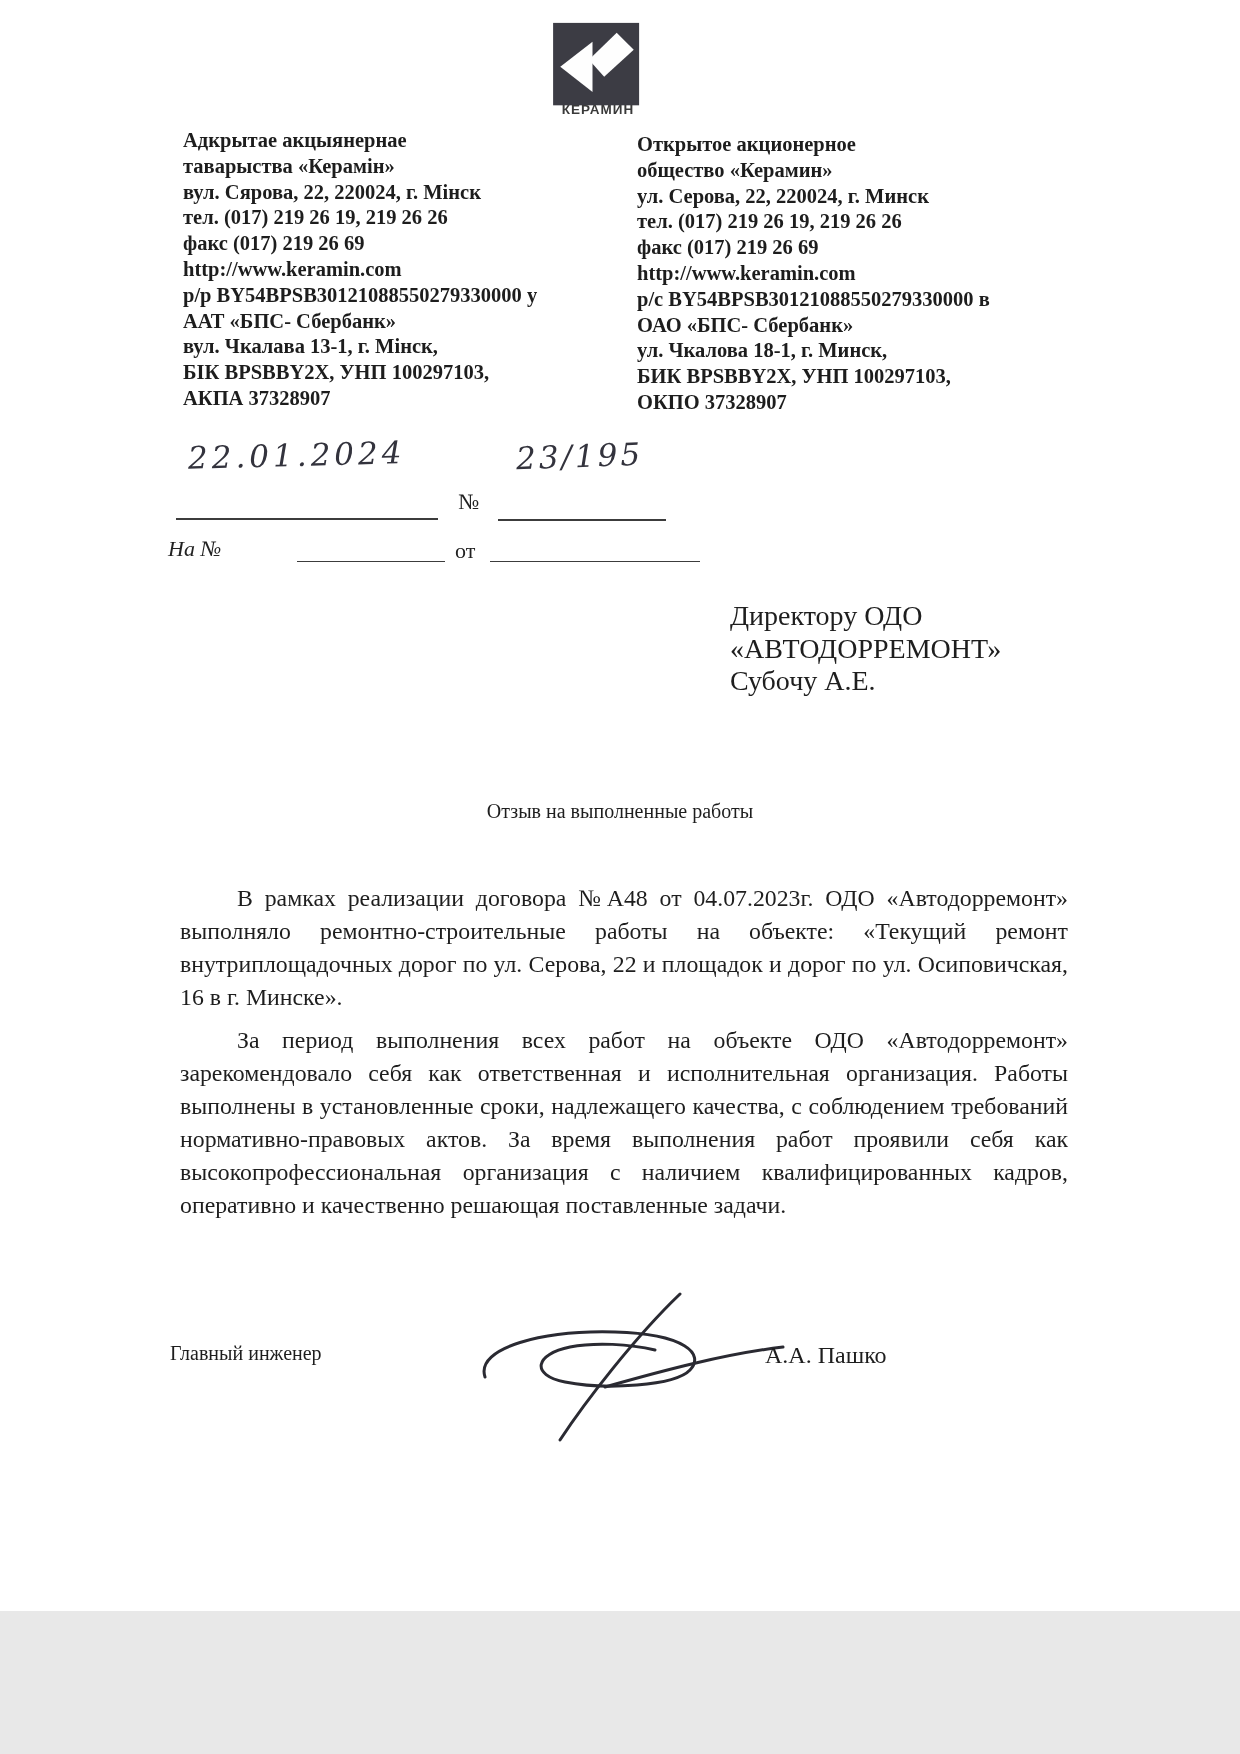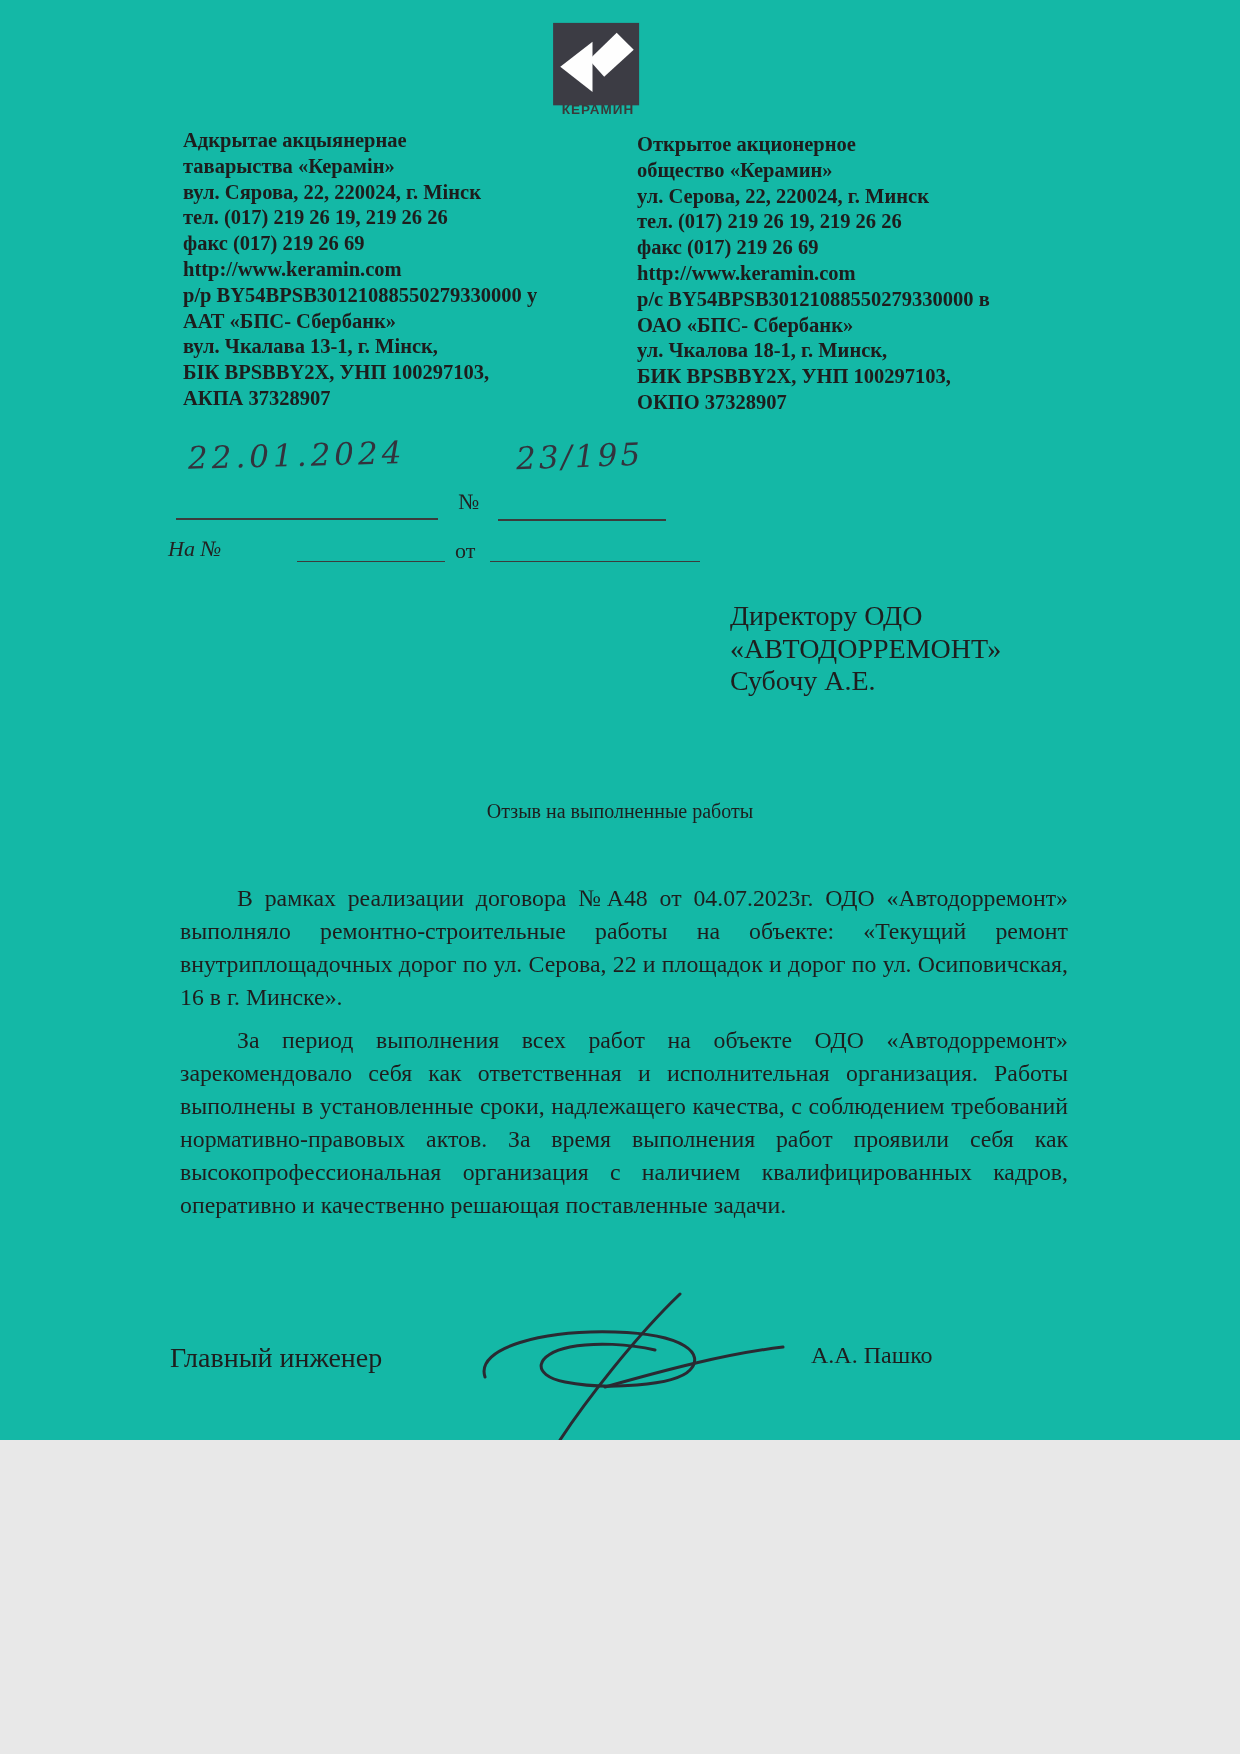--- a/index.html
+++ b/index.html
@@ -1,18 +1,18 @@
 <!DOCTYPE html>
 <html><head>
 <meta charset="utf-8">
 <style>
   html,body{margin:0;padding:0;background:#e8e8e8;}
   .page{
-    position:relative;width:1240px;height:1440px;margin:0 auto;
-    background:#14b8a6;font-family:"Liberation Serif", serif;color:#1e1e1e;
+    position:relative;width:1240px;height:1611px;margin:0 auto;
+    background:#ffffff;font-family:"Liberation Serif", serif;color:#1e1e1e;
     overflow:hidden;
   }
   
   .logo-box{position:absolute;left:552px;top:22px;width:90px;height:86px;}
   .logo-caption{
     position:absolute;left:528px;top:102px;width:140px;text-align:center;
     font-family:"Liberation Sans", sans-serif;font-size:13.5px;font-weight:600;
     letter-spacing:1px;color:#3a3a3a;
   }
   
@@ -36,22 +36,22 @@
   .l-na{left:168px;top:536px;font-style:italic;}
   .l-ot{left:455px;top:538px;}
   
   .addressee{position:absolute;left:730px;top:600px;width:360px;font-size:28px;line-height:32.5px;}
   
   .doc-title{position:absolute;left:0;top:800px;width:1240px;text-align:center;font-size:20px;}
   .body-text{position:absolute;left:170px;top:872px;width:908px;font-size:23.8px;line-height:33px;
     text-align:justify;}
   .body-text p{margin:10px;text-indent:57px;}
   
-  .sig-role{position:absolute;left:170px;top:1342px;font-size:28px;}
-  .sig-name{position:absolute;left:765px;top:1342px;font-size:24px;margin-left:46px;}
+  .sig-role{position:absolute;left:170px;top:1342px;font-size:20px;}
+  .sig-name{position:absolute;left:765px;top:1342px;font-size:24px;}
   .sig-svg{position:absolute;left:455px;top:1292px;width:330px;height:150px;}
   
   .footer{position:absolute;left:170px;top:1641px;font-size:15px;line-height:18px;color:#2a2a2a;text-decoration:underline;}
 </style>
 </head>
 <body>
 
 <div class="page">
 
   <div class="logo-box">

